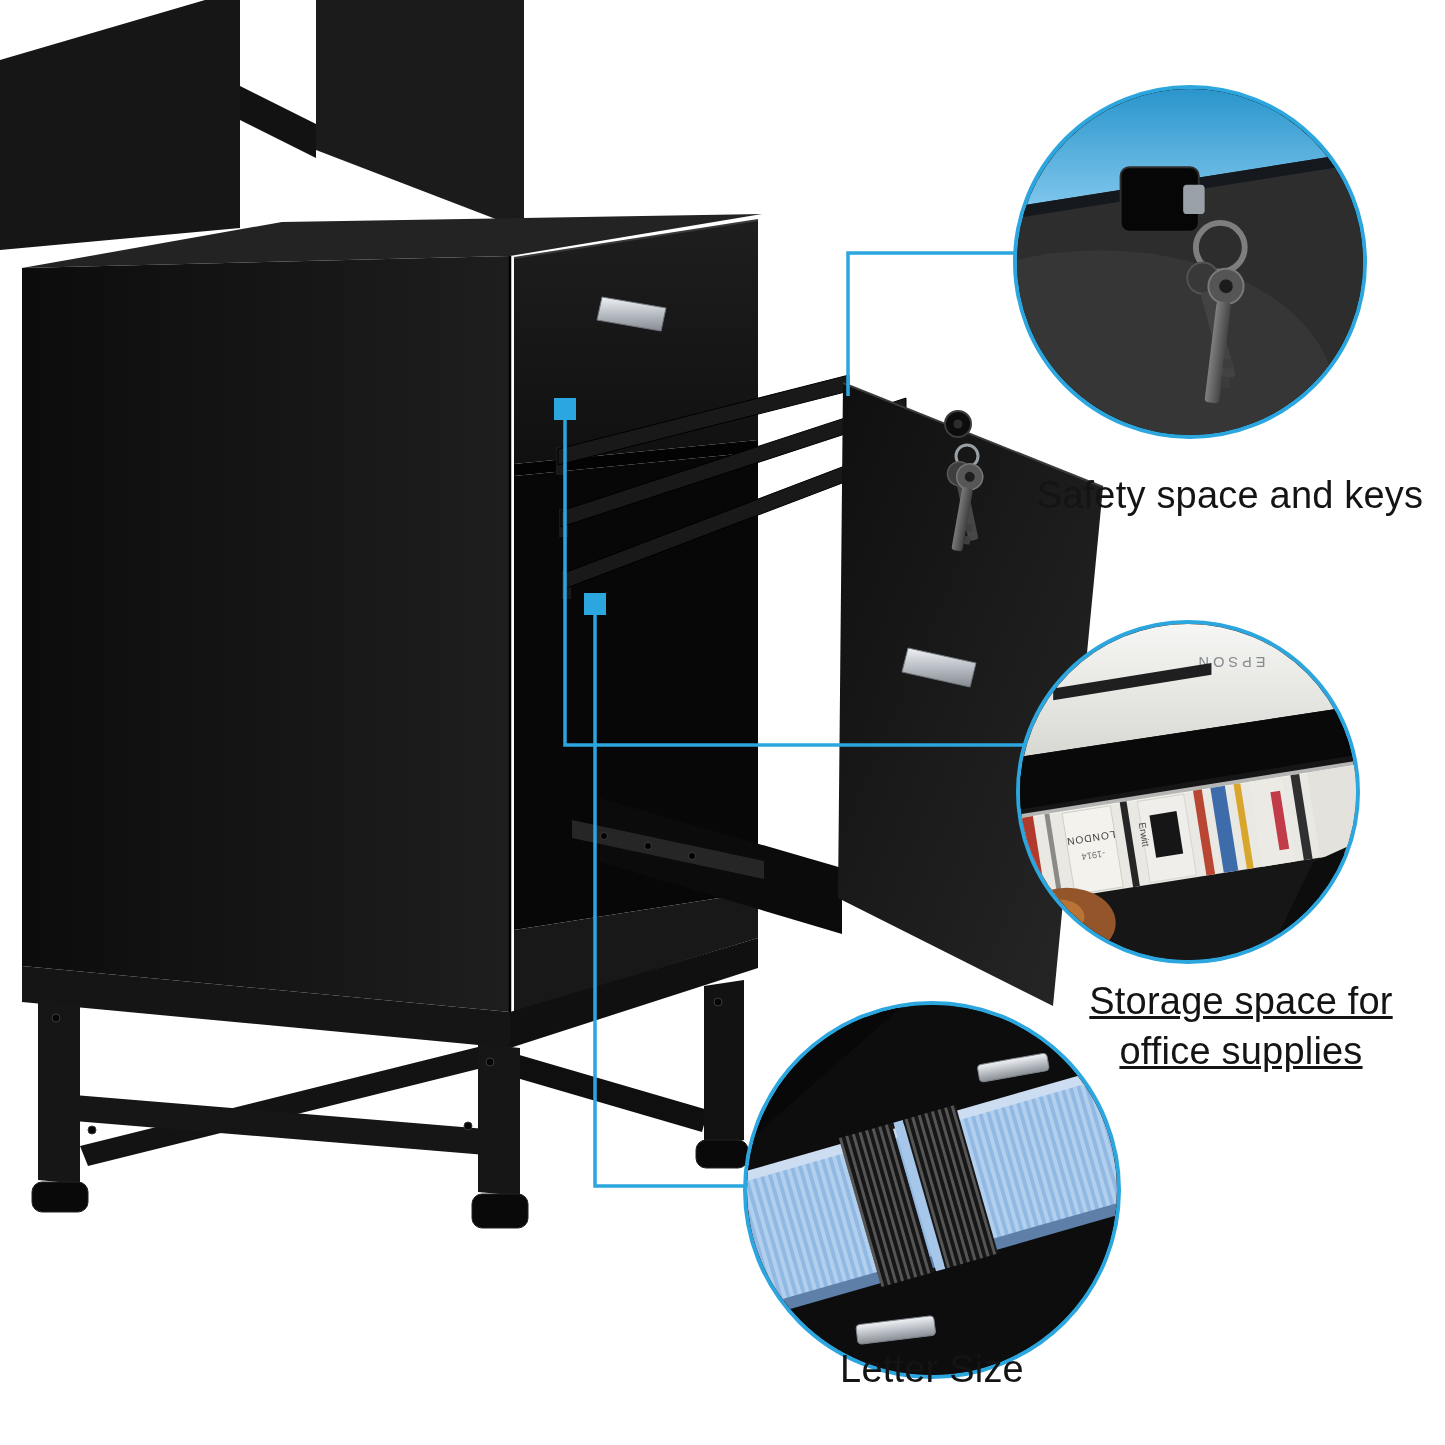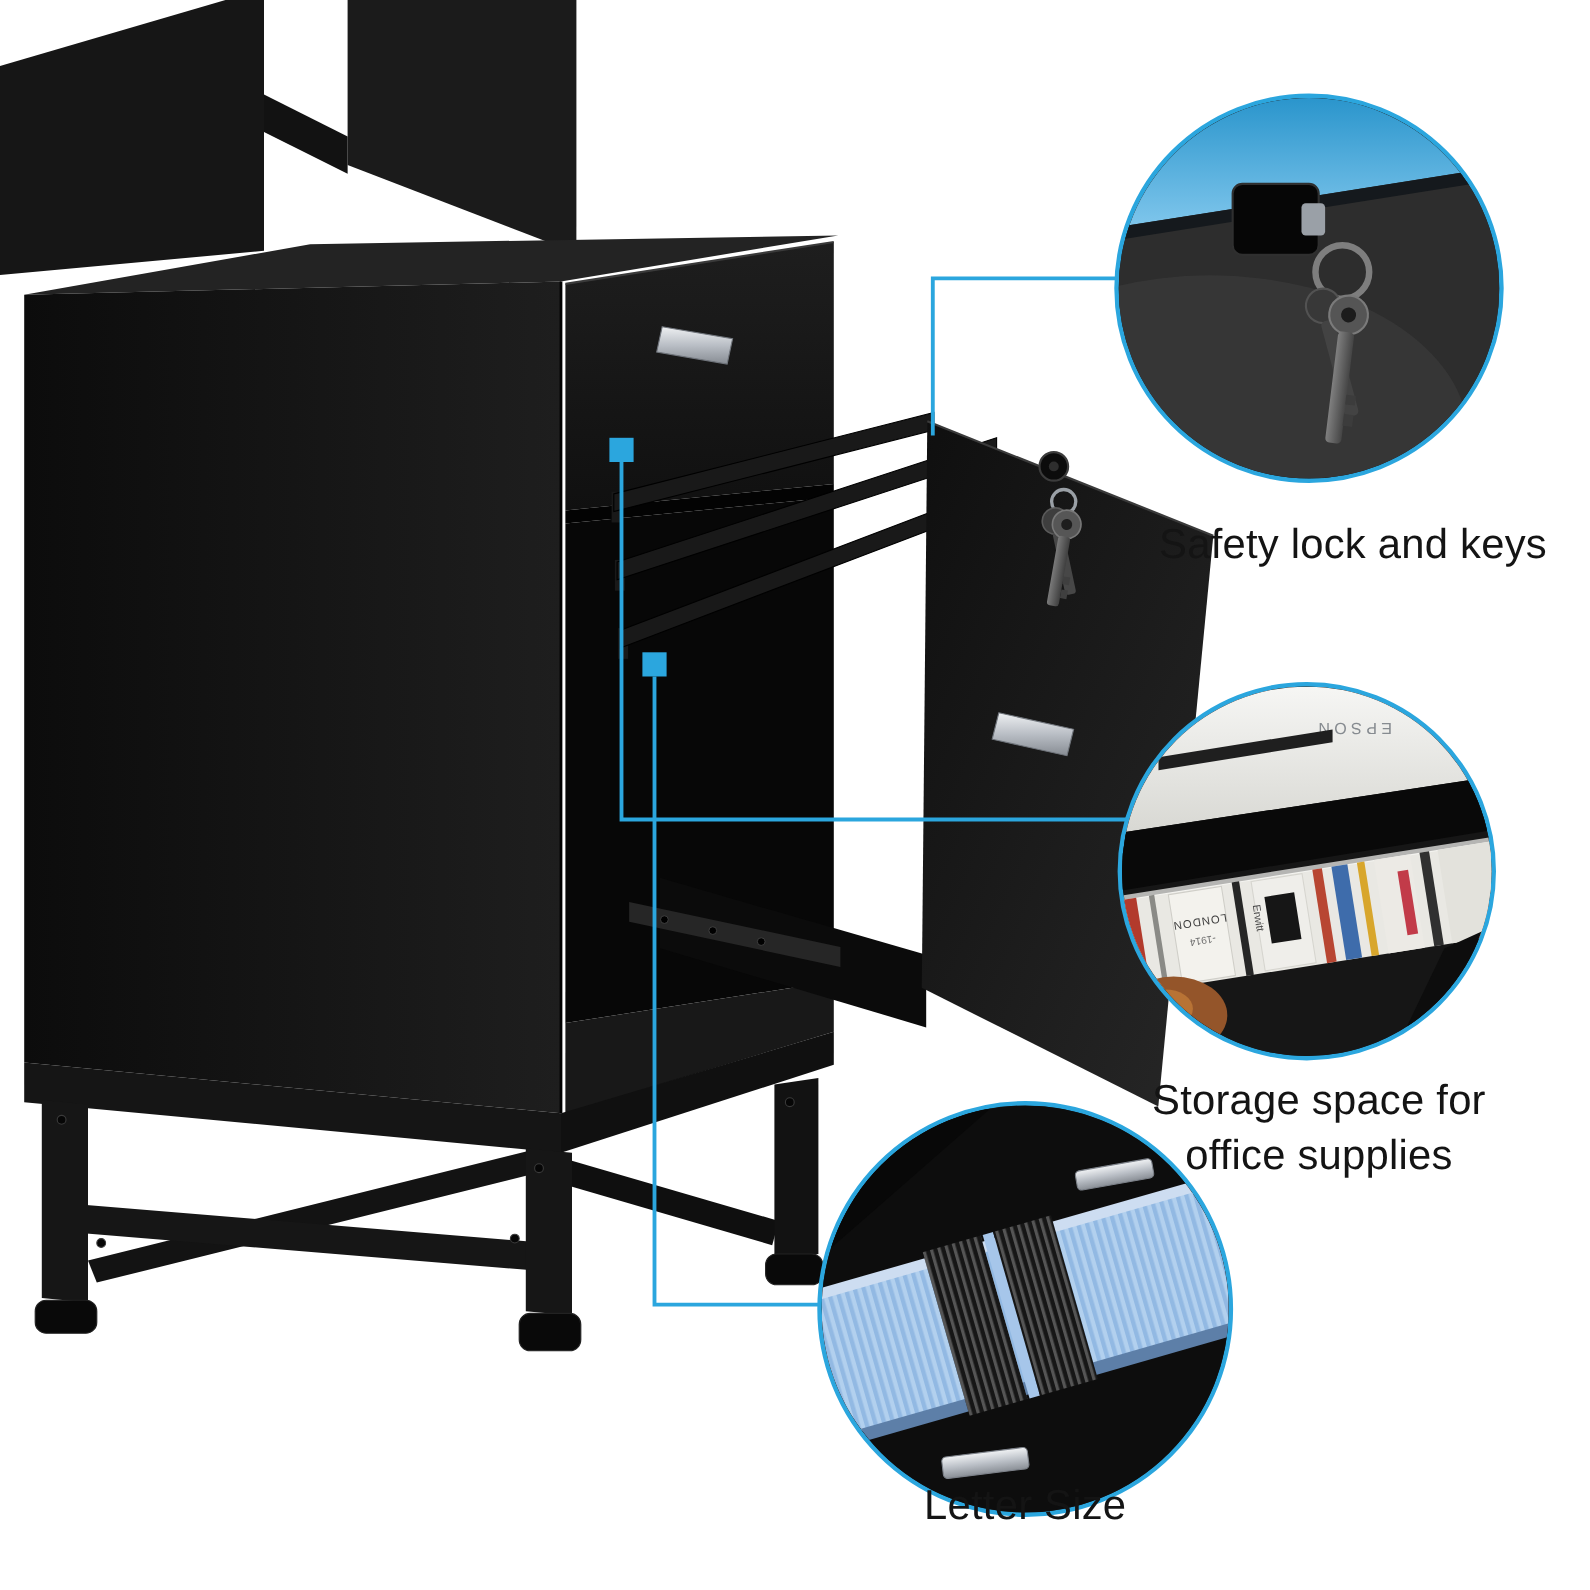--- a/index.html
+++ b/index.html
@@ -235,17 +235,17 @@
       </g>
       <g transform="translate(272,64) rotate(-10)">
         <rect x="-36" y="-9" width="72" height="18" rx="4" fill="url(#c3silver)" stroke="#7d828a" stroke-width="1"></rect>
       </g>
       <g transform="translate(152,332) rotate(-7)">
         <rect x="-40" y="-10" width="80" height="20" rx="4" fill="url(#c3silver)" stroke="#7d828a" stroke-width="1"></rect>
       </g>
     </svg>
   </div>
 
-  <div class="label" style="left:1030px; top:470px; width:400px;">Safety lock and keys</div>
-  <div class="label" style="left:1026px; top:976px; width:346px;">Storage space for office supplies</div>
+  <div class="label" style="left:1030px; top:470px; width:400px;">Safety space and keys</div>
+  <div class="label" style="left:1068px; top:976px; width:346px;text-decoration:underline;">Storage space for office supplies</div>
   <div class="label" style="left:780px; top:1344px; width:304px;">Letter Size</div>
 
 </div>
 
 </body></html>

